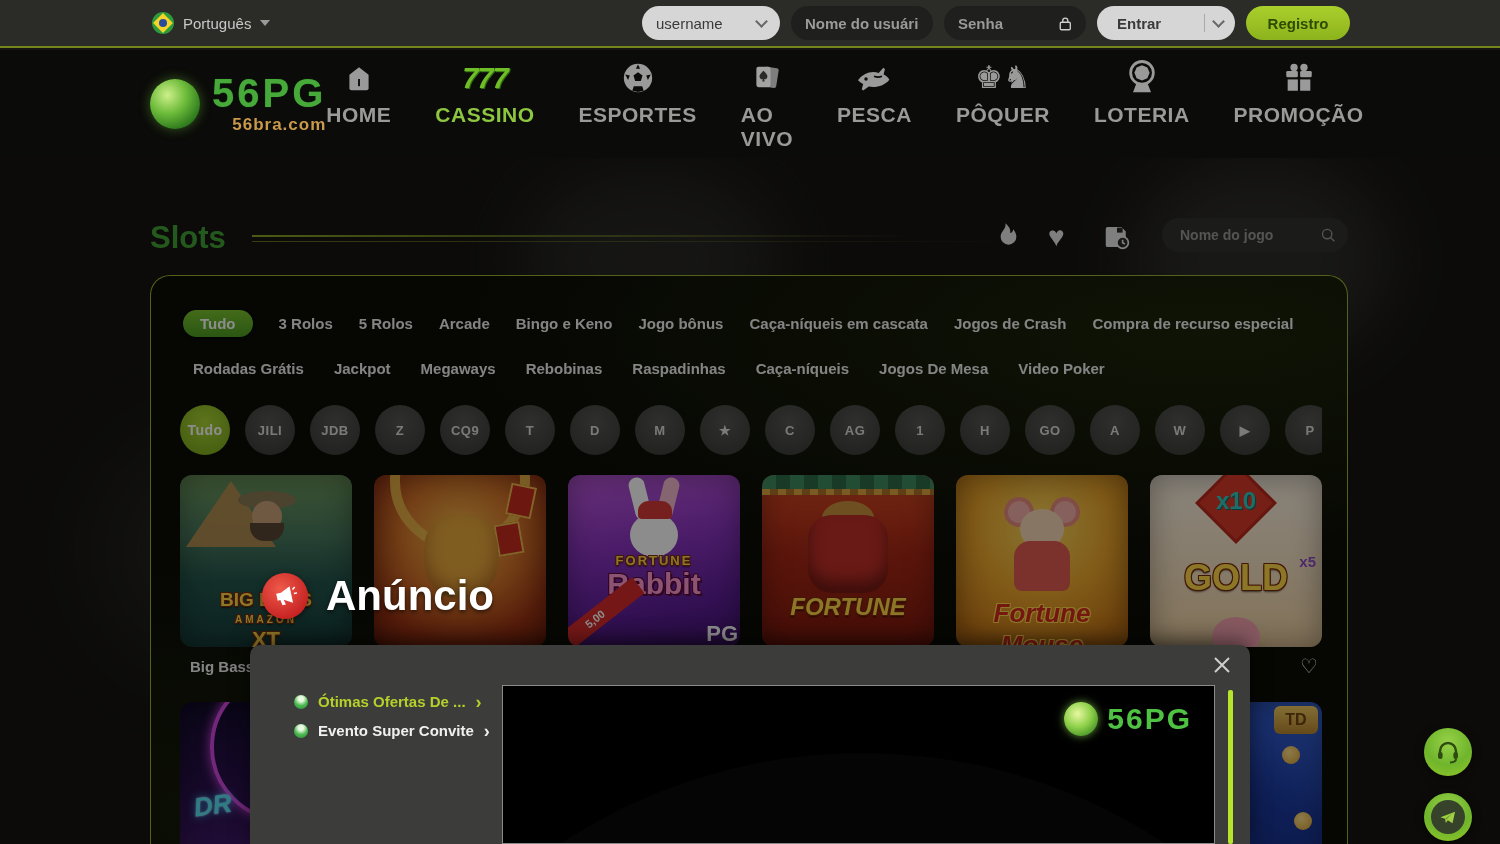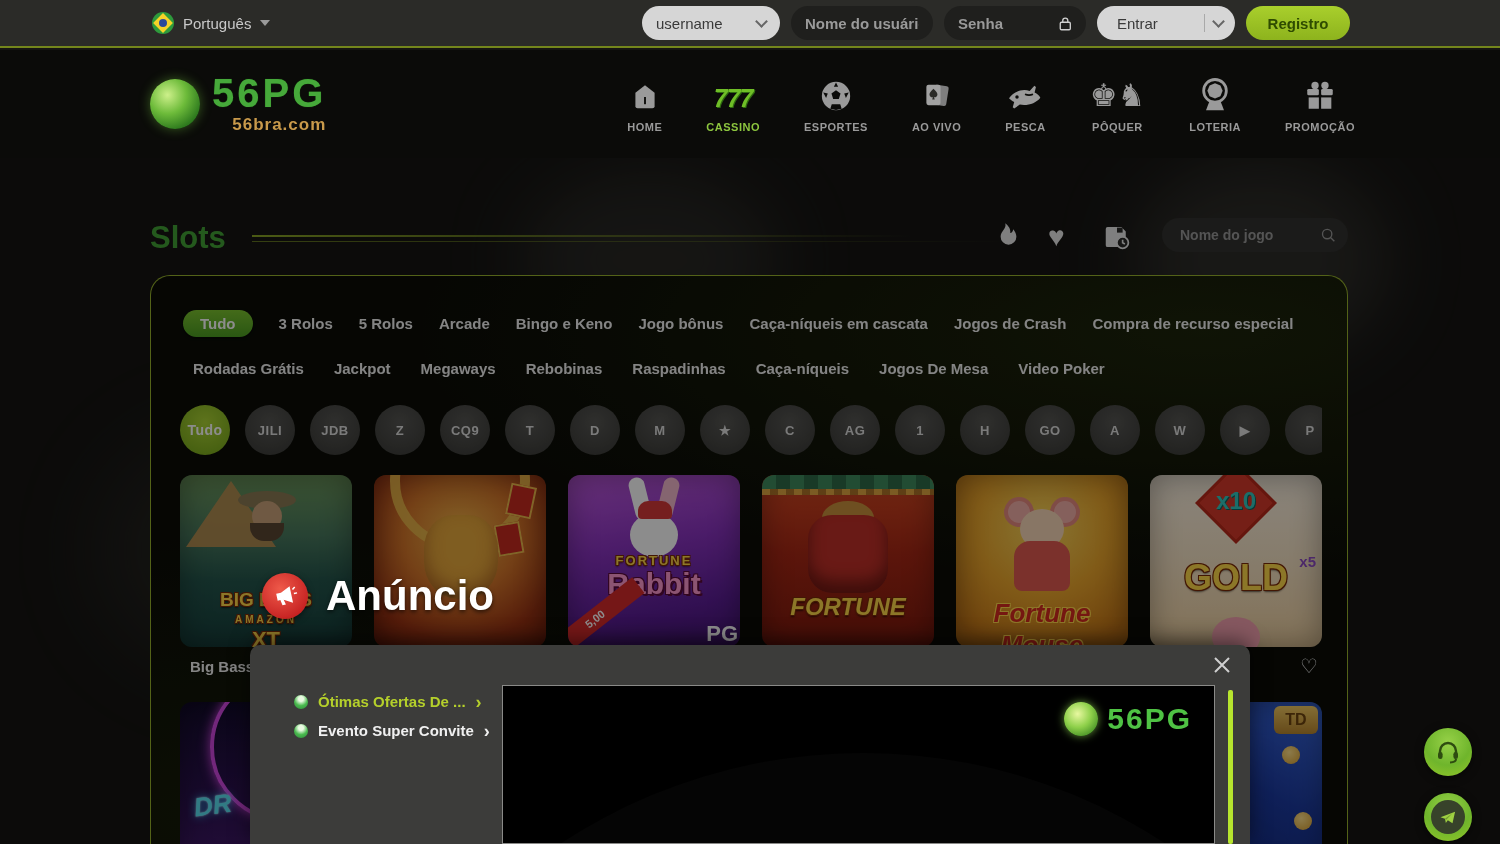--- a/index.html
+++ b/index.html
@@ -32,43 +32,43 @@
   .caret-down { width:0; height:0; border-left:5px solid transparent; border-right:5px solid transparent; border-top:6px solid #9a9a9a; }
   .auth { margin-left:auto; display:flex; align-items:center; gap:11px; }
   .pill { height:34px; border-radius:17px; display:flex; align-items:center; font-size:15px; }
   .pill-light { background:#d6d6d6; color:#3a3a3a; }
   .pill-dark  { background:#1f1f1d; color:#9a9a9a; }
   .sel-user { width:138px; padding:0 14px; justify-content:space-between; cursor:pointer; }
   .vchev { width:9px; height:9px; border-right:2px solid #666; border-bottom:2px solid #666; transform:rotate(45deg); margin-top:-4px; }
   .inp { border:none; outline:none; background:transparent; font-family:inherit; font-size:15px; color:#cfcfcf; width:100%;font-weight:bold; }
   .inp::placeholder { color:#9a9a9a; }
   .pill-input { width:142px; padding:0 14px; gap:6px; }
-  .btn-entrar { width:138px; padding:0 12px 0 20px; justify-content:space-between; cursor:pointer; font-weight:normal;text-align:center; }
+  .btn-entrar { width:138px; padding:0 12px 0 20px; justify-content:space-between; cursor:pointer; font-weight:bold;text-align:center; }
   .entrar-right { display:flex; align-items:center; gap:9px; }
   .vdiv { width:1px; height:18px; background:#a9a9a9; }
   .btn-registro { width:104px; justify-content:center; background:linear-gradient(180deg,#a9cf2c,#8db31d); color:#2e4b00; font-weight:bold; cursor:pointer; }
 
   
   .navbar {
     position:absolute; left:0; top:50px; width:1500px; height:108px;
     background:#0b0b09; display:flex; align-items:center; padding:0 145px 0 150px; z-index:10;
   }
   .logo { display:flex; align-items:center; gap:12px; cursor:pointer; }
   .logo-sphere { width:50px; height:50px; border-radius:50%;
     background:radial-gradient(circle at 35% 32%, #cdf08a 0%, #6dbb3a 40%, #2e7a1e 75%, #1c4f12 100%);
     box-shadow:0 0 12px rgba(110,190,60,.45); }
   .logo-txt { display:flex; flex-direction:column; align-items:flex-end; }
   .logo-name { font-size:40px; font-weight:800; letter-spacing:3px; color:#46a93a; text-shadow:0 0 1px #1d5a14; line-height:40px; }
   .logo-domain { font-size:17px; font-weight:bold; color:#c99a4b; letter-spacing:1px; margin-top:2px; }
   .menu { margin-left:auto; display:flex; gap:44px; }
   .menu-item { display:flex; flex-direction:column; align-items:center; gap:8px; cursor:pointer; color:#9a9a9a; }
-  .menu-item .mi-label { font-size:11px; font-weight:bold; letter-spacing:.5px; }
+  .menu-item .mi-label { font-size:21px; font-weight:bold; letter-spacing:.5px; }
   .menu-item.active { color:#8dc63f; }
   .mi-icon { height:38px; display:flex; align-items:flex-end; justify-content:center; }
-  .icon-777 { font-size:25px; font-weight:800; font-style:italic; color:#6fbe27; letter-spacing:-1px; text-shadow:1px 1px 0 #2e6a10; }
+  .icon-777 { font-size:29px; font-weight:800; font-style:italic; color:#6fbe27; letter-spacing:-1px; text-shadow:1px 1px 0 #2e6a10; }
   .chess-glyph { font-size:31px; line-height:34px; color:#9a9a9a; }
 
   
   .hero { position:absolute; left:150px; top:218px; width:1198px; height:40px; z-index:10; }
   .hero-title { position:absolute; left:0; top:2px; font-size:31px; font-weight:800; color:#43a336; }
   .hline1 { position:absolute; left:102px; top:17px; width:660px; height:2px; background:linear-gradient(90deg, rgba(150,180,40,.9), rgba(150,180,40,0)); }
   .hline2 { position:absolute; left:102px; top:23px; width:760px; height:1px; background:linear-gradient(90deg, rgba(150,180,40,.6), rgba(150,180,40,0)); }
   .hero-ic { position:absolute; top:4px; cursor:pointer; }
   .ic-fire { left:846px; }
   .ic-heart { left:898px; font-size:28px; color:#e8e8e8; line-height:30px; }

